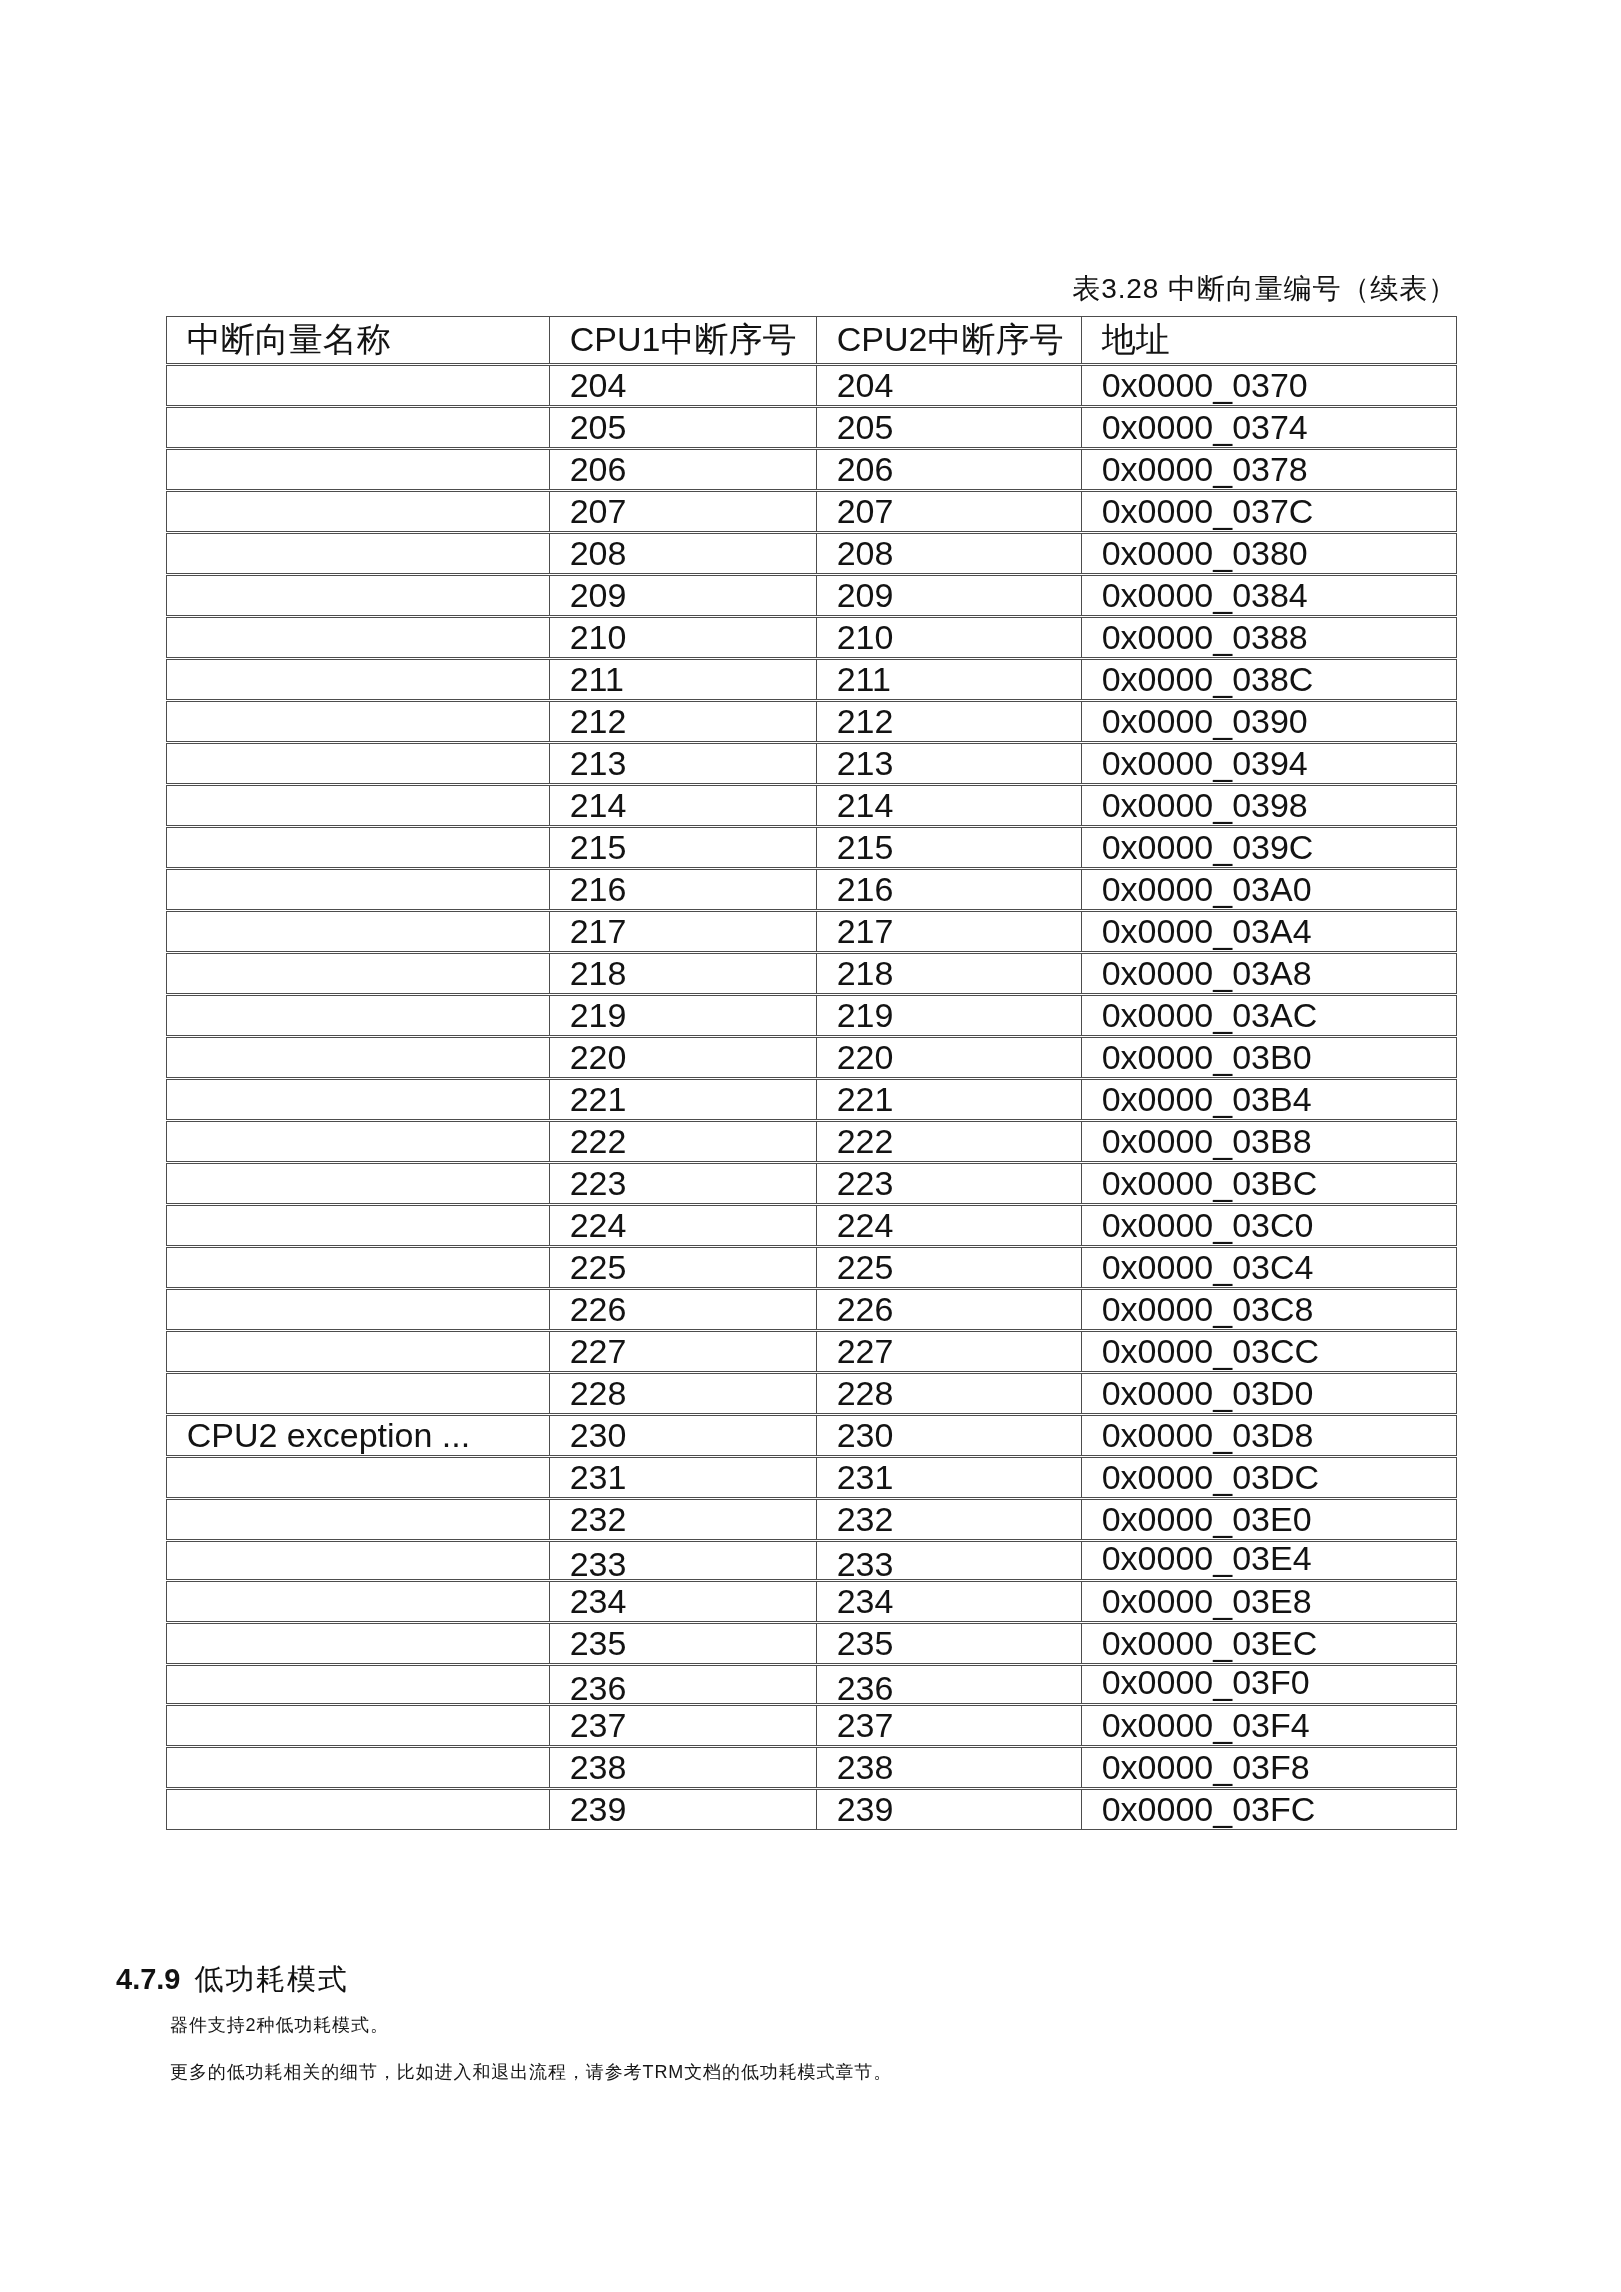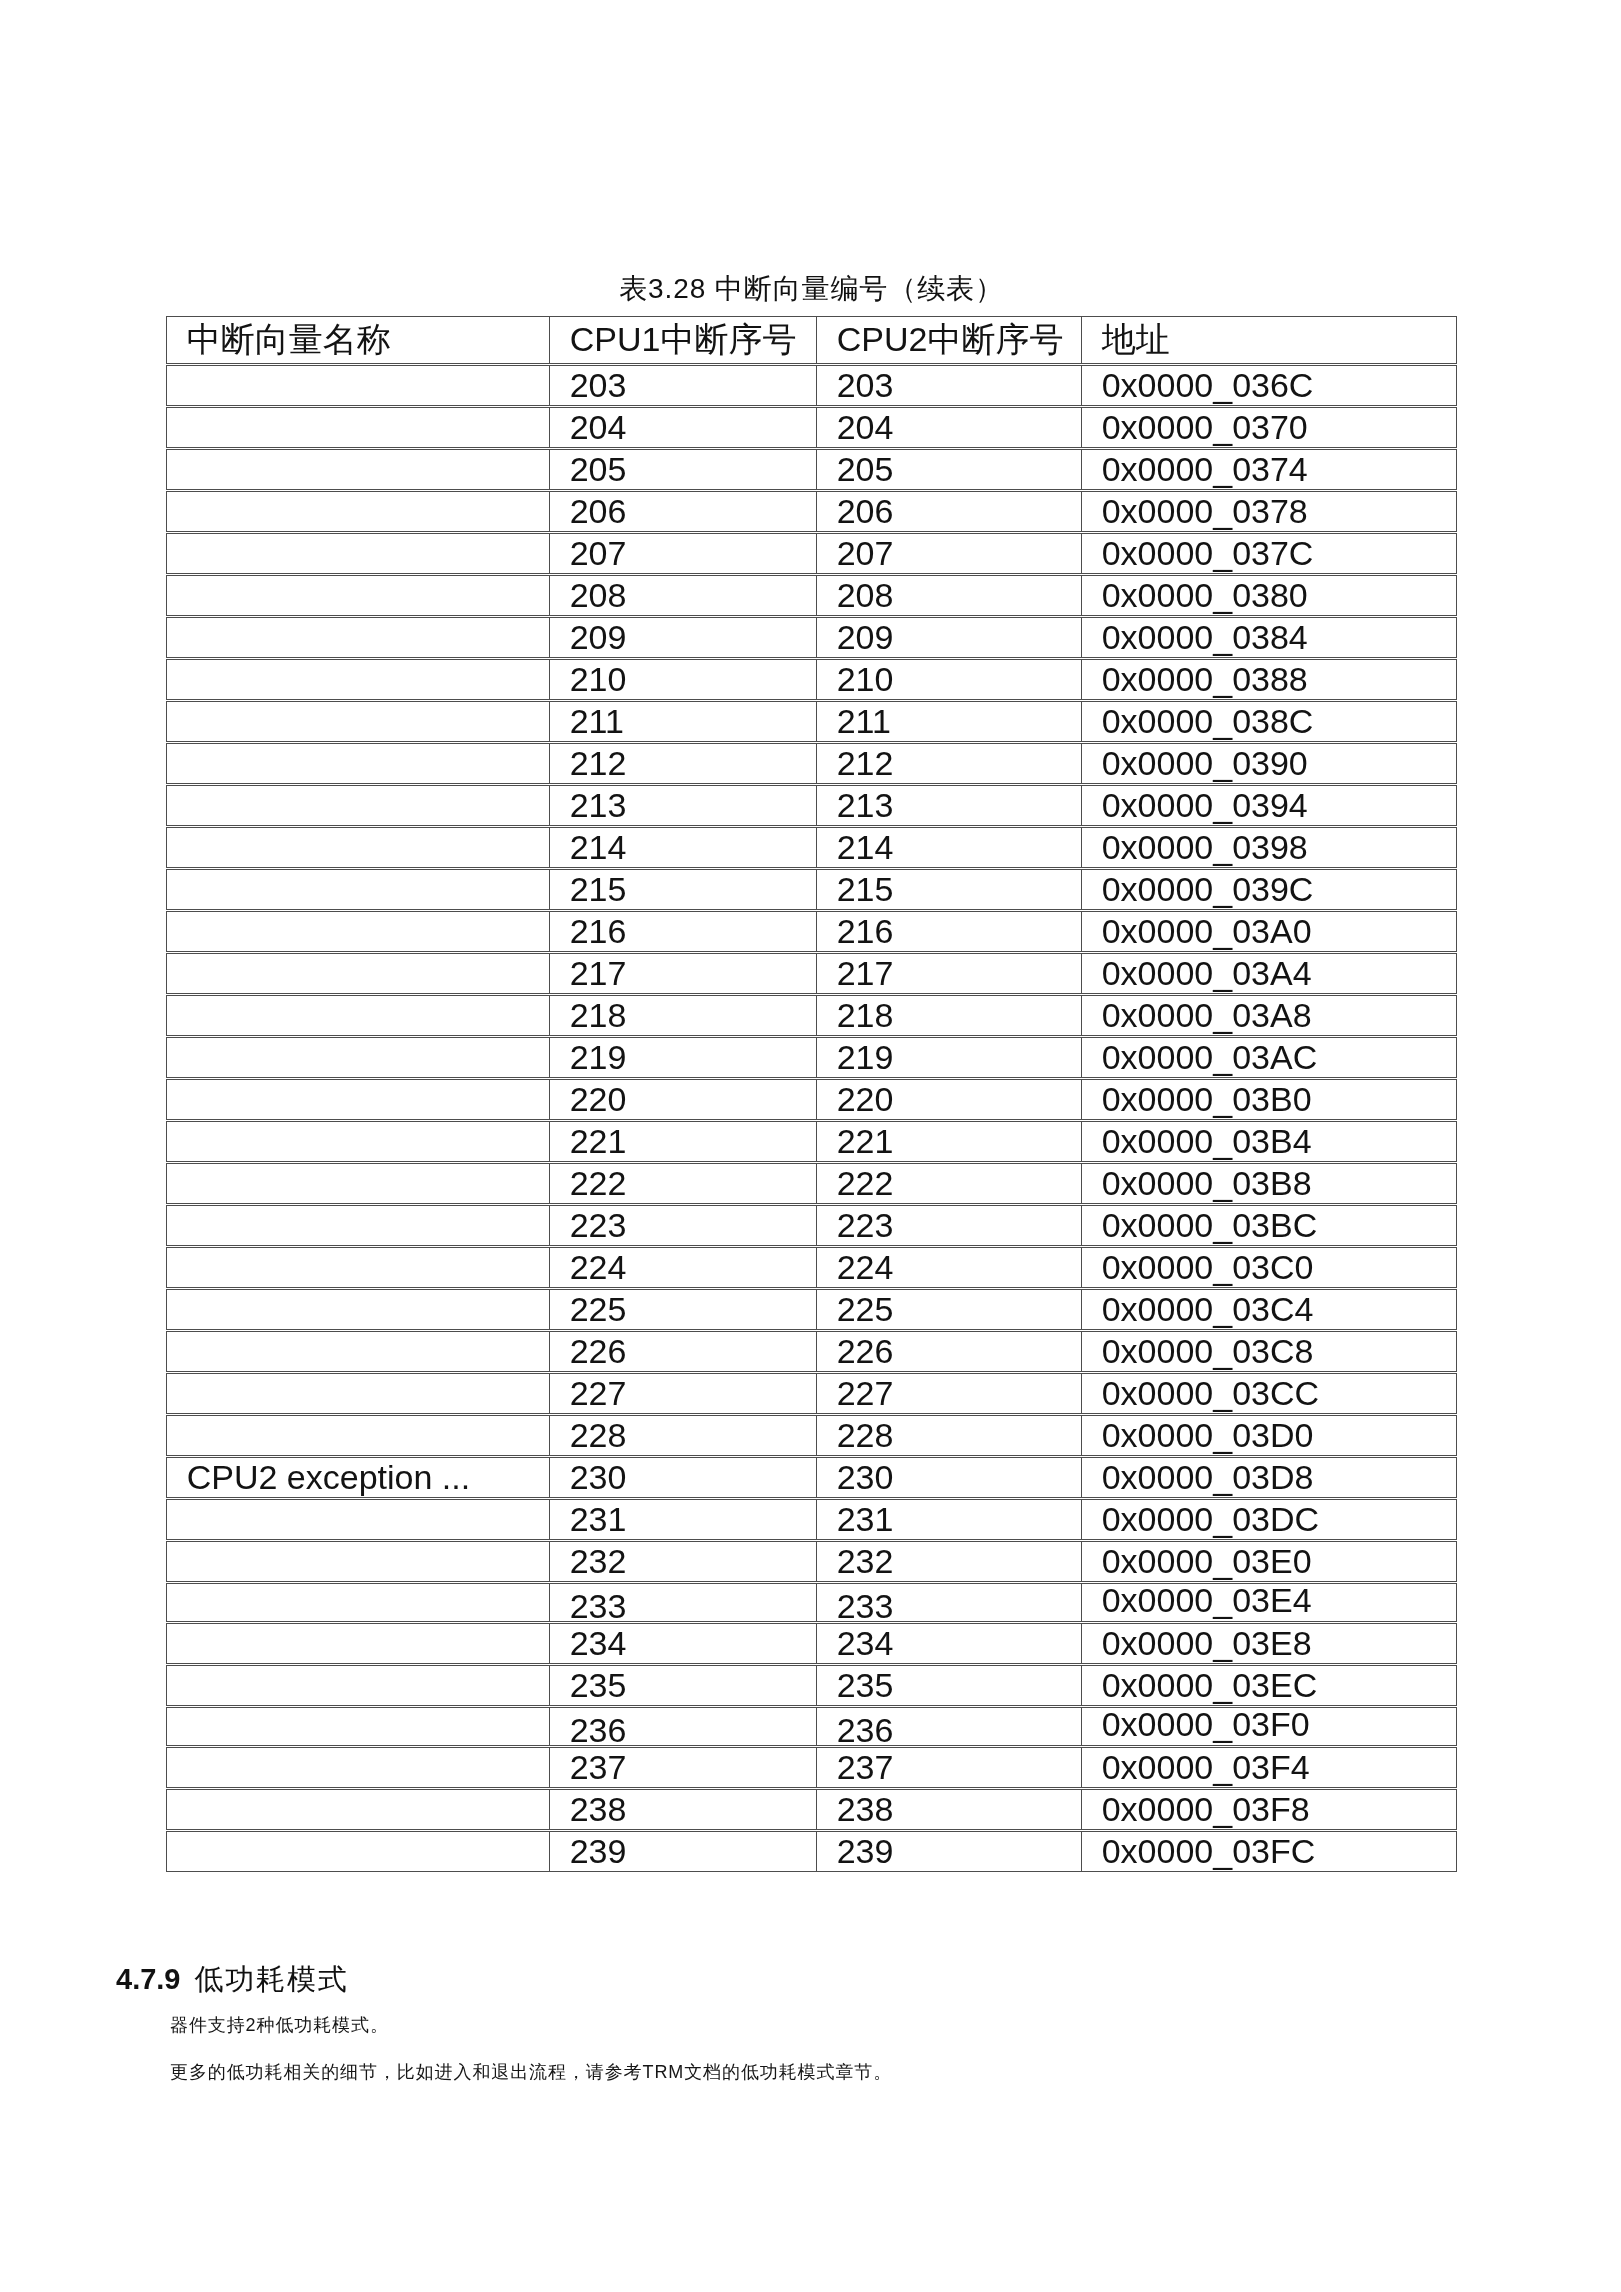--- a/index.html
+++ b/index.html
@@ -12,21 +12,21 @@
     color: #111111;
     overflow: hidden;
   }
 
   
   .table-caption {
     position: absolute;
     left: 166px;
     top: 270px;
     width: 1291px;
-    text-align: center;
+    text-align: right;
     font-size: 28px;
     font-weight: 500;
     letter-spacing: 0.9px;
     white-space: nowrap;
   }
 
   
   table.ivt {
     position: absolute;
     left: 166px;
@@ -107,26 +107,20 @@
     <tr>
       <th class="col-name">中断向量名称</th>
       <th class="col-cpu1">CPU1中断序号</th>
       <th class="col-cpu2">CPU2中断序号</th>
       <th class="col-addr">地址</th>
     </tr>
   </thead>
   <tbody>
       <tr>
         <td class="col-name"></td>
-        <td class="col-cpu1">203</td>
-        <td class="col-cpu2">203</td>
-        <td class="col-addr">0x0000_036C</td>
-      </tr>
-      <tr>
-        <td class="col-name"></td>
         <td class="col-cpu1">204</td>
         <td class="col-cpu2">204</td>
         <td class="col-addr">0x0000_0370</td>
       </tr>
       <tr>
         <td class="col-name"></td>
         <td class="col-cpu1">205</td>
         <td class="col-cpu2">205</td>
         <td class="col-addr">0x0000_0374</td>
       </tr>

